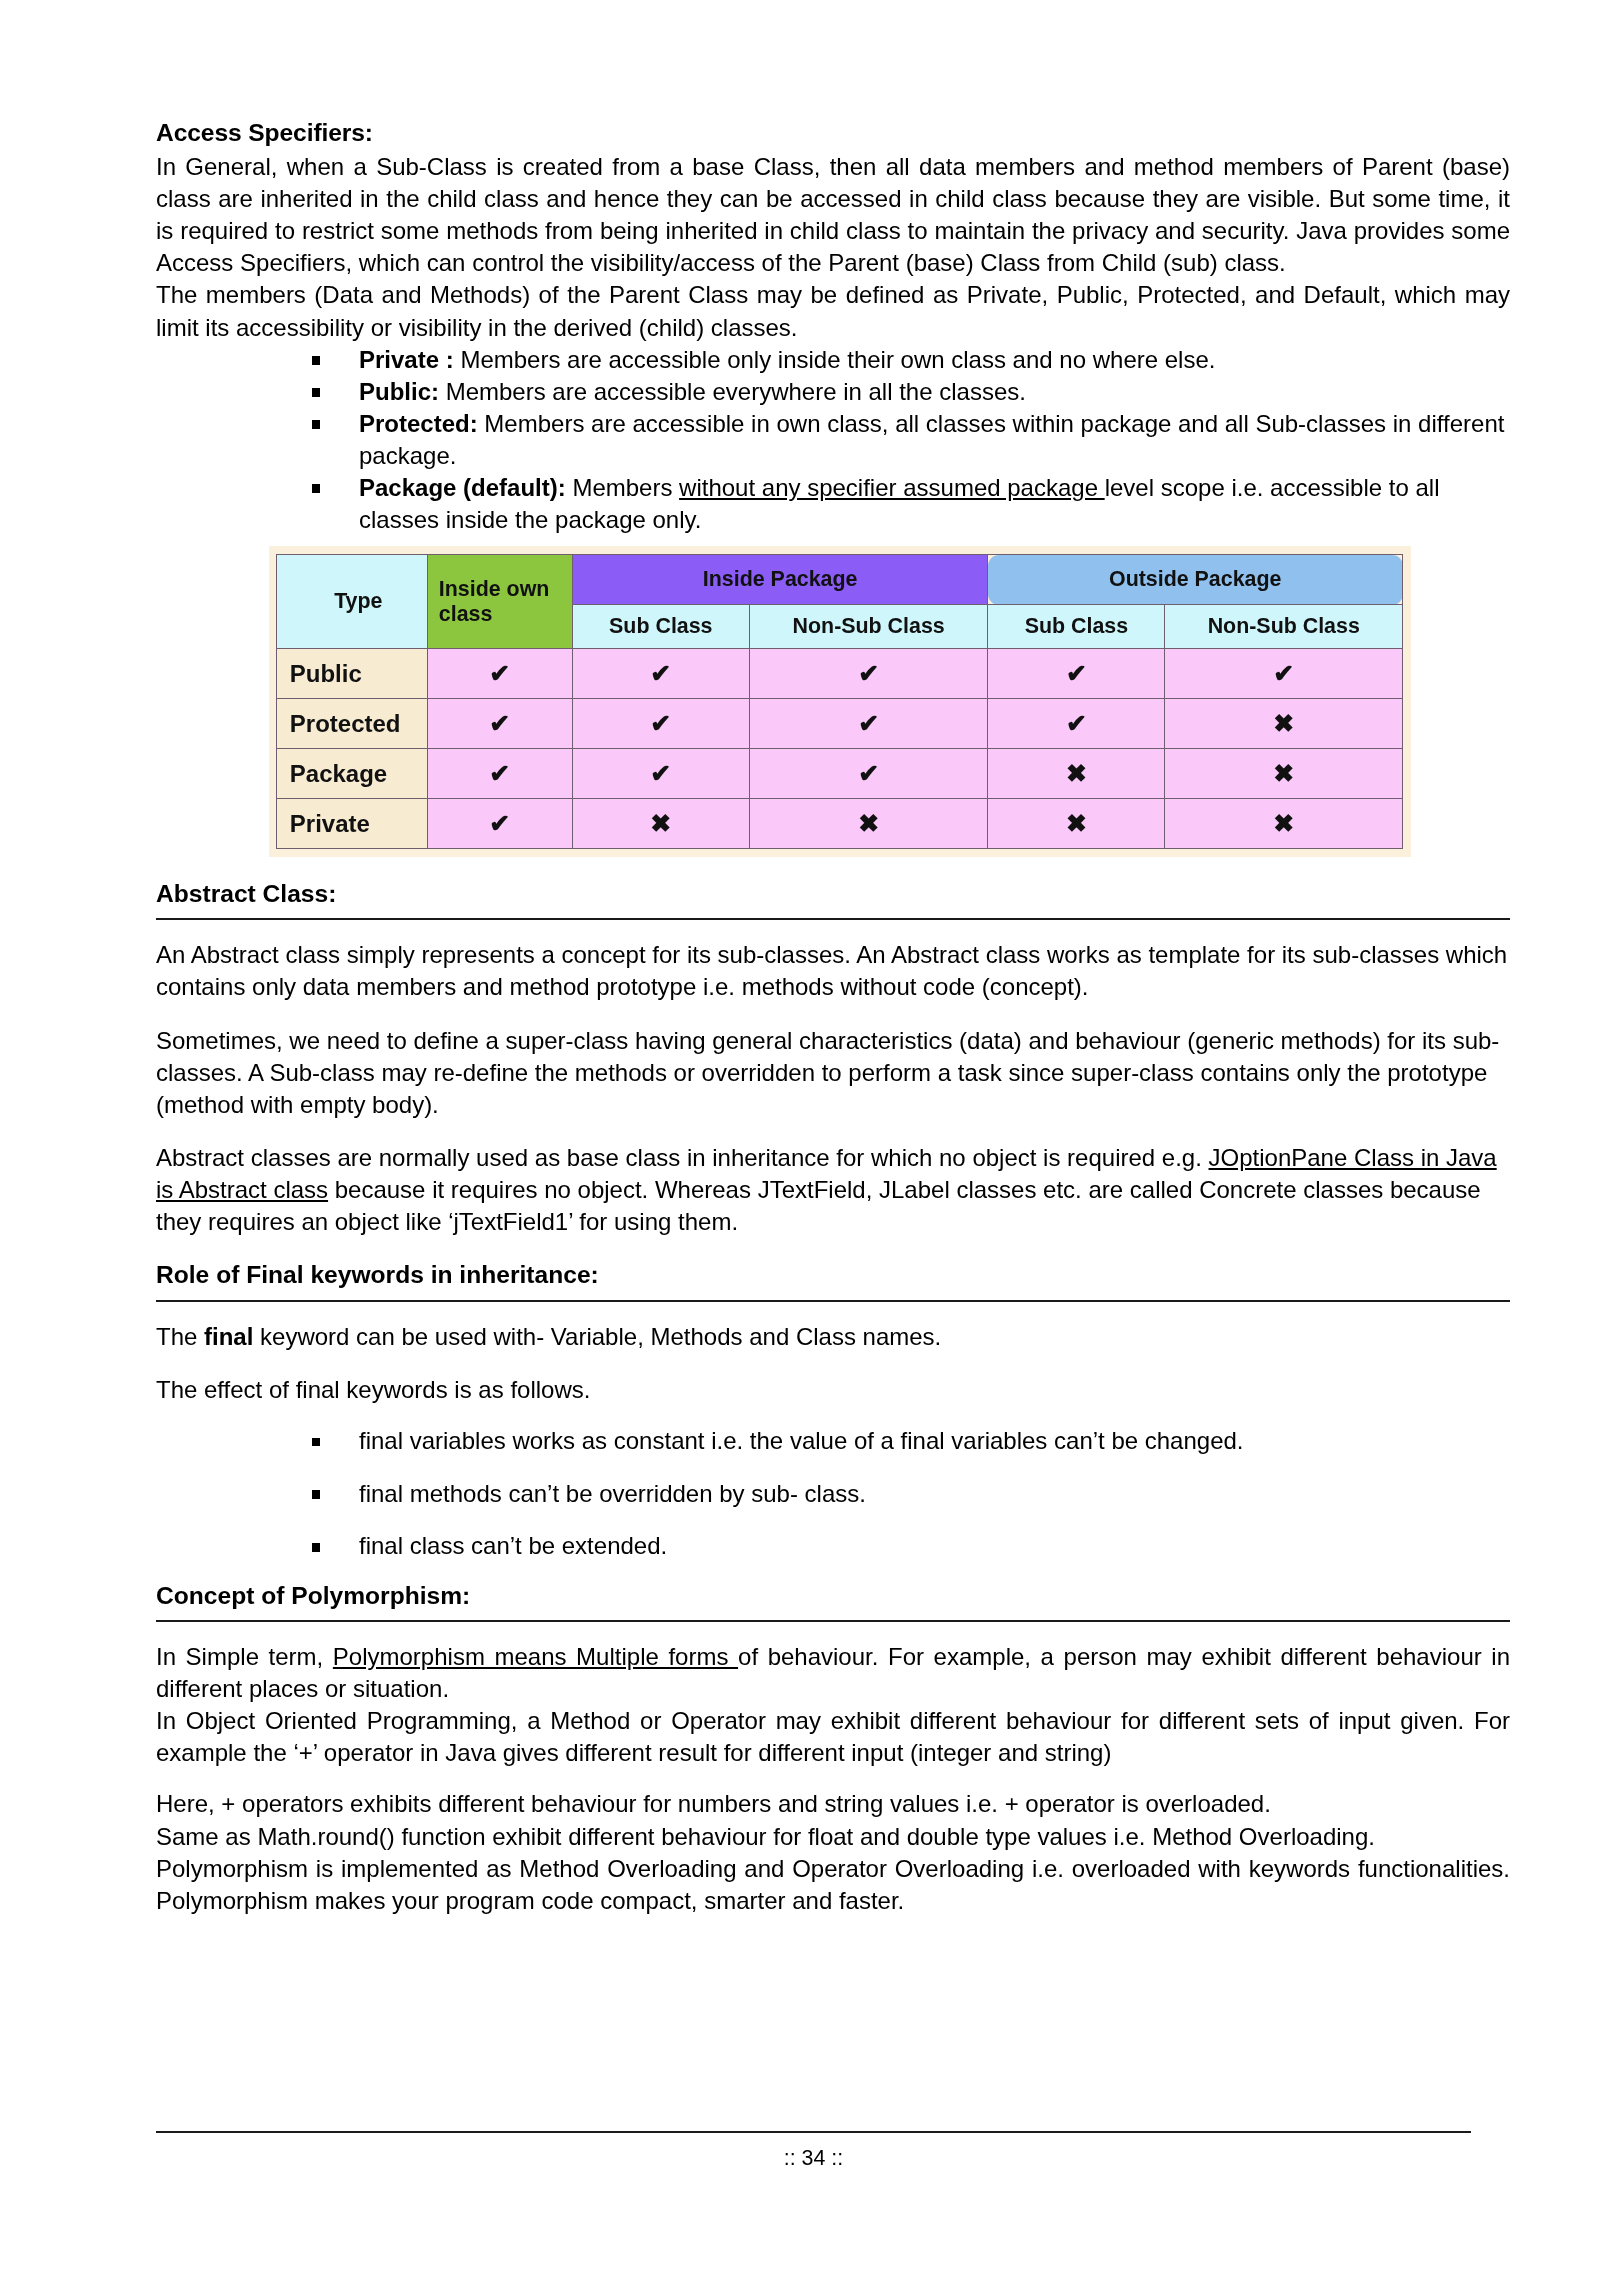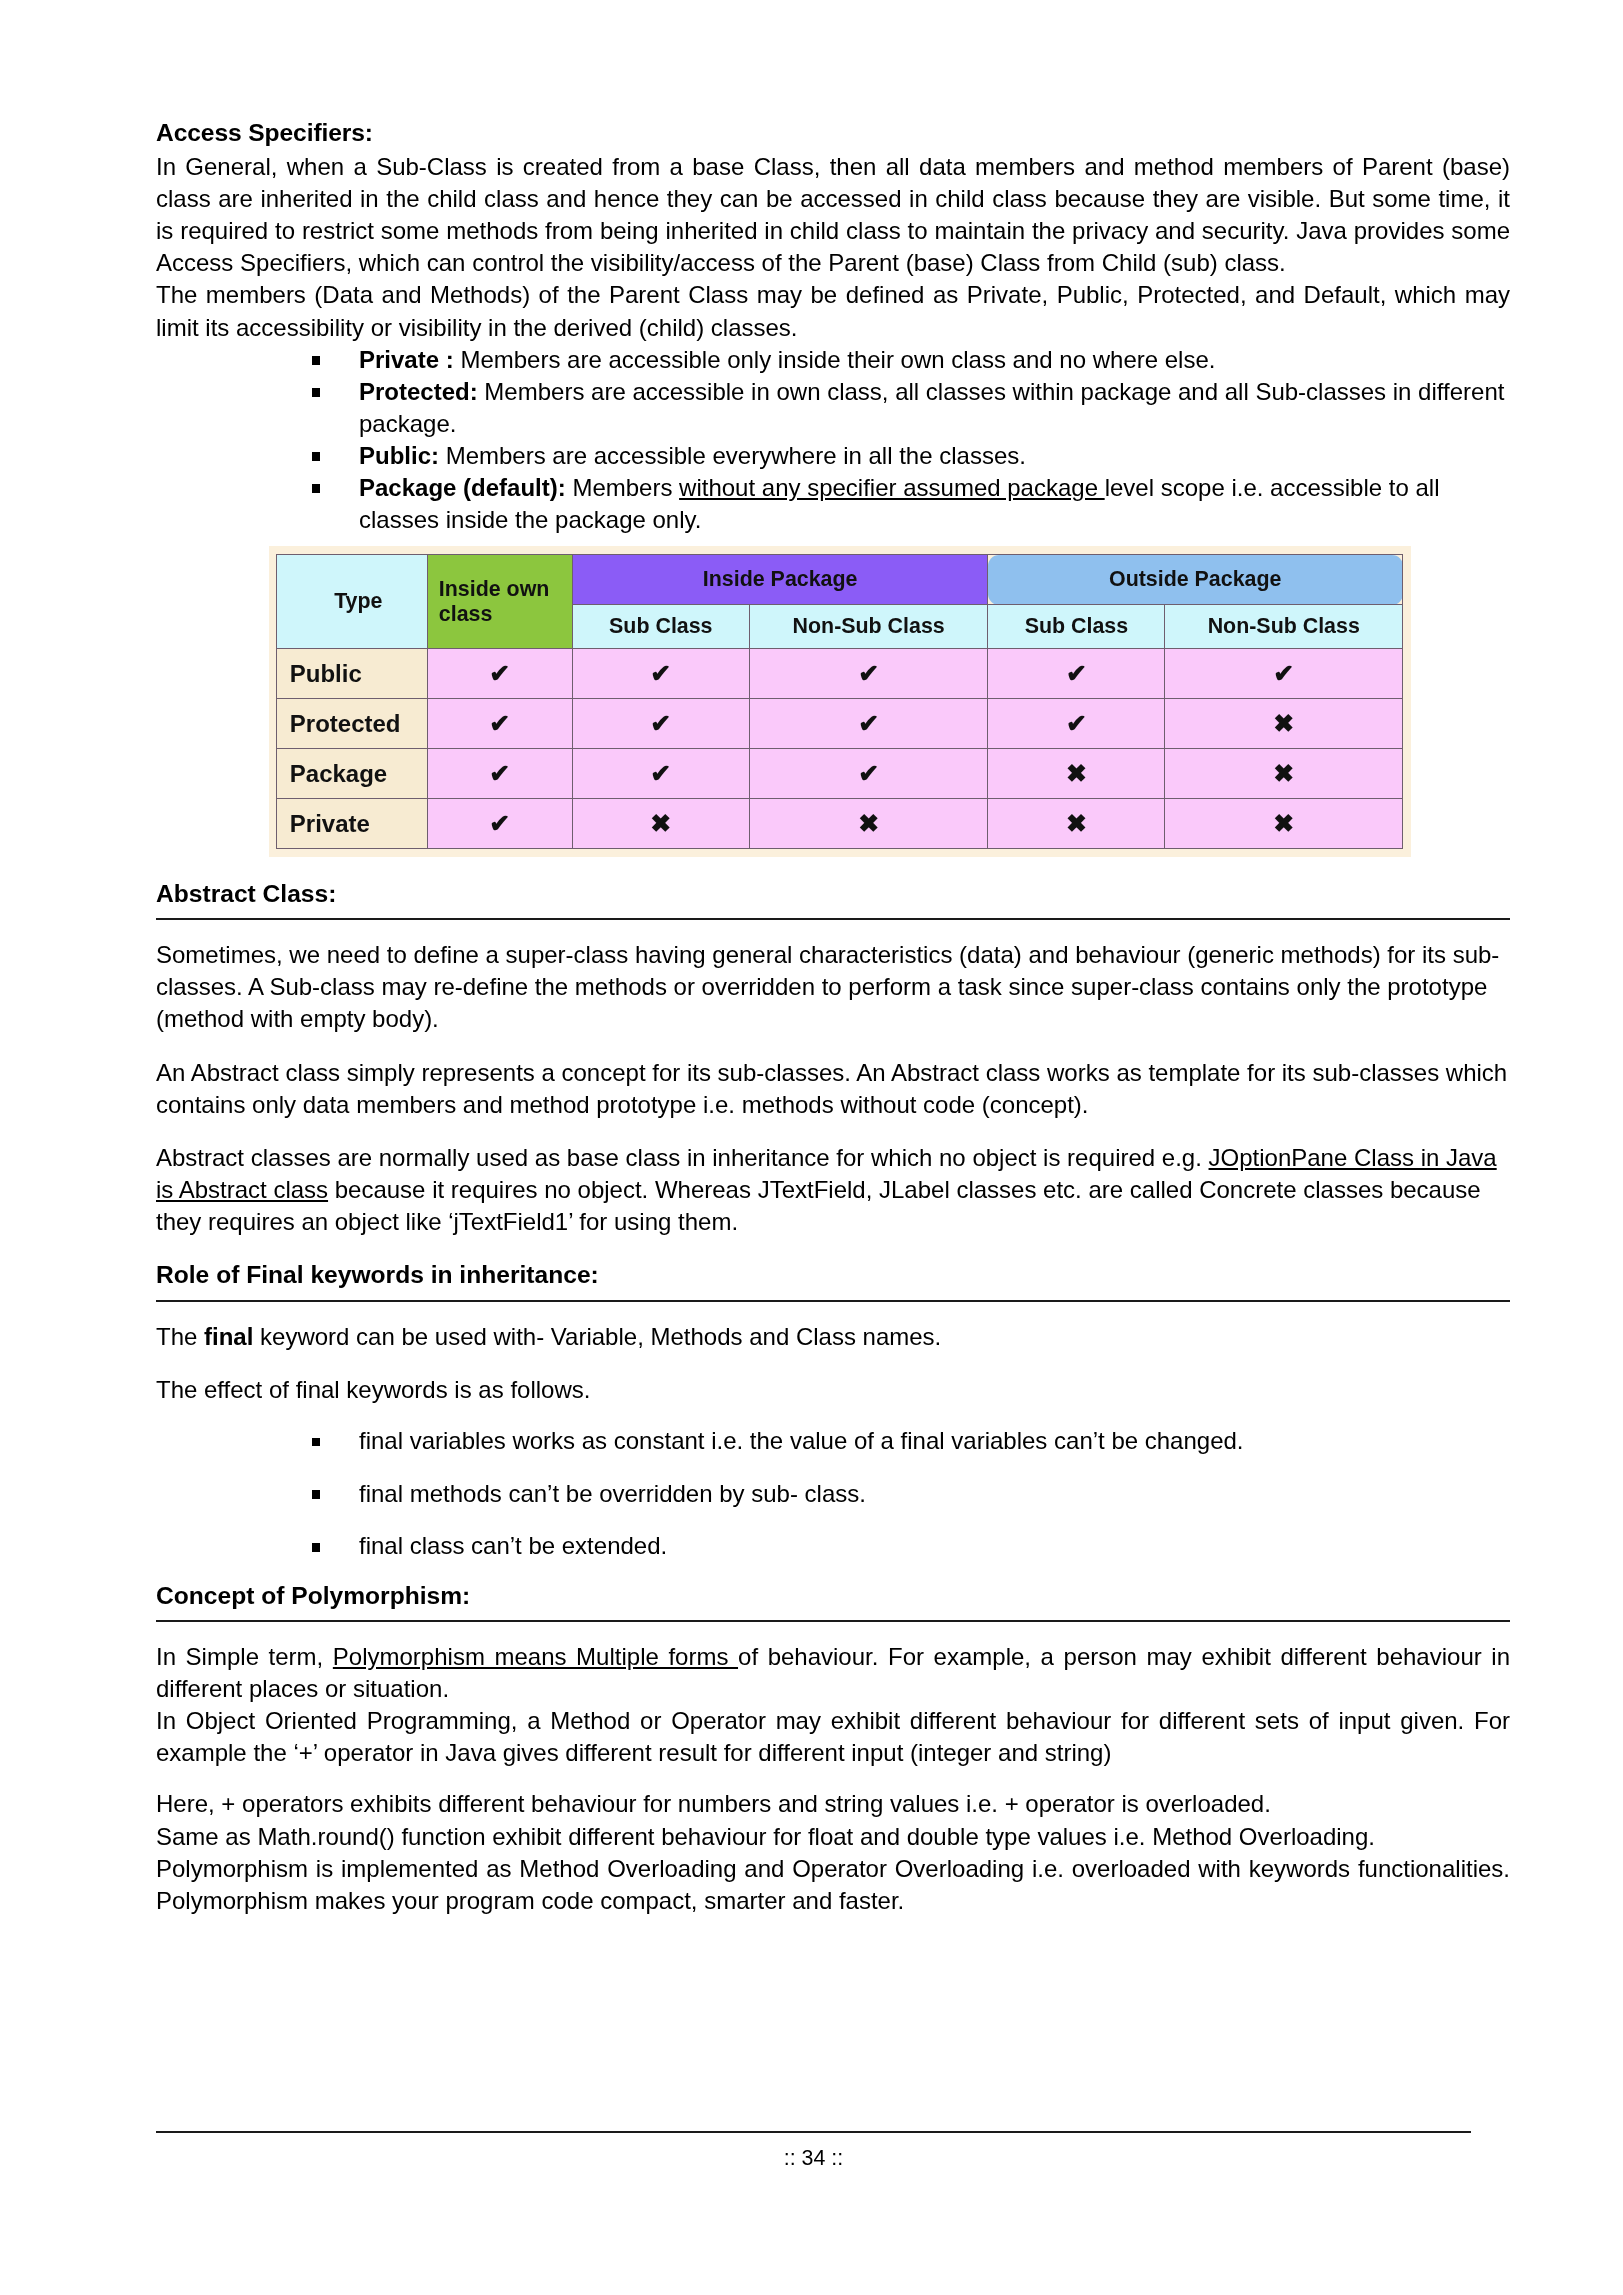--- a/index.html
+++ b/index.html
@@ -174,24 +174,24 @@
 
     <p class="just">In General, when a Sub-Class is created from a base Class, then all data members and method members of Parent (base) class are inherited in the child class and hence they can be accessed in child class because they are visible. But some time, it is required to restrict some methods from being inherited in child class to maintain the privacy and security. Java provides some Access Specifiers, which can control the visibility/access of the Parent (base) Class from Child (sub) class.</p>
 
     <p class="just">The members (Data and Methods) of the Parent Class may be defined as Private, Public, Protected, and Default, which may limit its accessibility or visibility in the derived (child) classes.</p>
 
     <ul class="sq">
       <li>
         <b>Private :</b><span> Members are accessible only inside their own class and no where else.</span>
       </li>
       <li>
+        <b>Public:</b><span> Members are accessible  everywhere in all the classes.</span>
+      </li>
+      <li>
         <b>Protected:</b><span> Members are accessible in own class, all classes within package and all Sub-classes in different package.</span>
-      </li>
-      <li>
-        <b>Public:</b><span> Members are accessible  everywhere in all the classes.</span>
       </li>
       <li>
         <b>Package (default):</b><span> Members </span><u>without any specifier assumed package </u><span>level scope i.e. accessible to all classes inside the package only.</span>
       </li>
     </ul>
 
     <div class="table-frame">
       <table class="acc">
         <colgroup>
           <col class="w1">
@@ -248,22 +248,22 @@
             <td class="c-pink"><span class="mark">✖</span></td>
           </tr>
         </tbody>
       </table>
     </div>
 
     <div class="sec-head-wrap">
       <div class="sec-head">Abstract Class:</div>
     </div>
 
+    <p class="left gap">An Abstract class simply represents a concept for its sub-classes. An Abstract class works as template for its sub-classes which contains only data members and method prototype i.e. methods without code (concept).</p>
     <p class="left gap">Sometimes, we need to define a super-class having general characteristics (data) and behaviour (generic methods) for its sub-classes. A Sub-class may re-define the methods or overridden to perform a task since super-class contains only the prototype (method with empty body).</p>
-    <p class="left gap">An Abstract class simply represents a concept for its sub-classes. An Abstract class works as template for its sub-classes which contains only data members and method prototype i.e. methods without code (concept).</p>
     <p class="left"><span>Abstract classes are normally used as base class in inheritance for which no object is required e.g. </span><u>JOptionPane Class in Java is Abstract class</u><span> because it requires no object. Whereas JTextField, JLabel classes etc. are called Concrete classes because they requires an object like ‘jTextField1’ for using them.</span></p>
 
     <div class="sec-head-wrap">
       <div class="sec-head">Role of Final keywords in inheritance:</div>
     </div>
 
     <p class="left gap"><span>The </span><b>final</b><span> keyword can be used with- Variable, Methods and Class names.</span></p>
 
     <p class="left">The effect of final keywords is as follows.</p>
 

